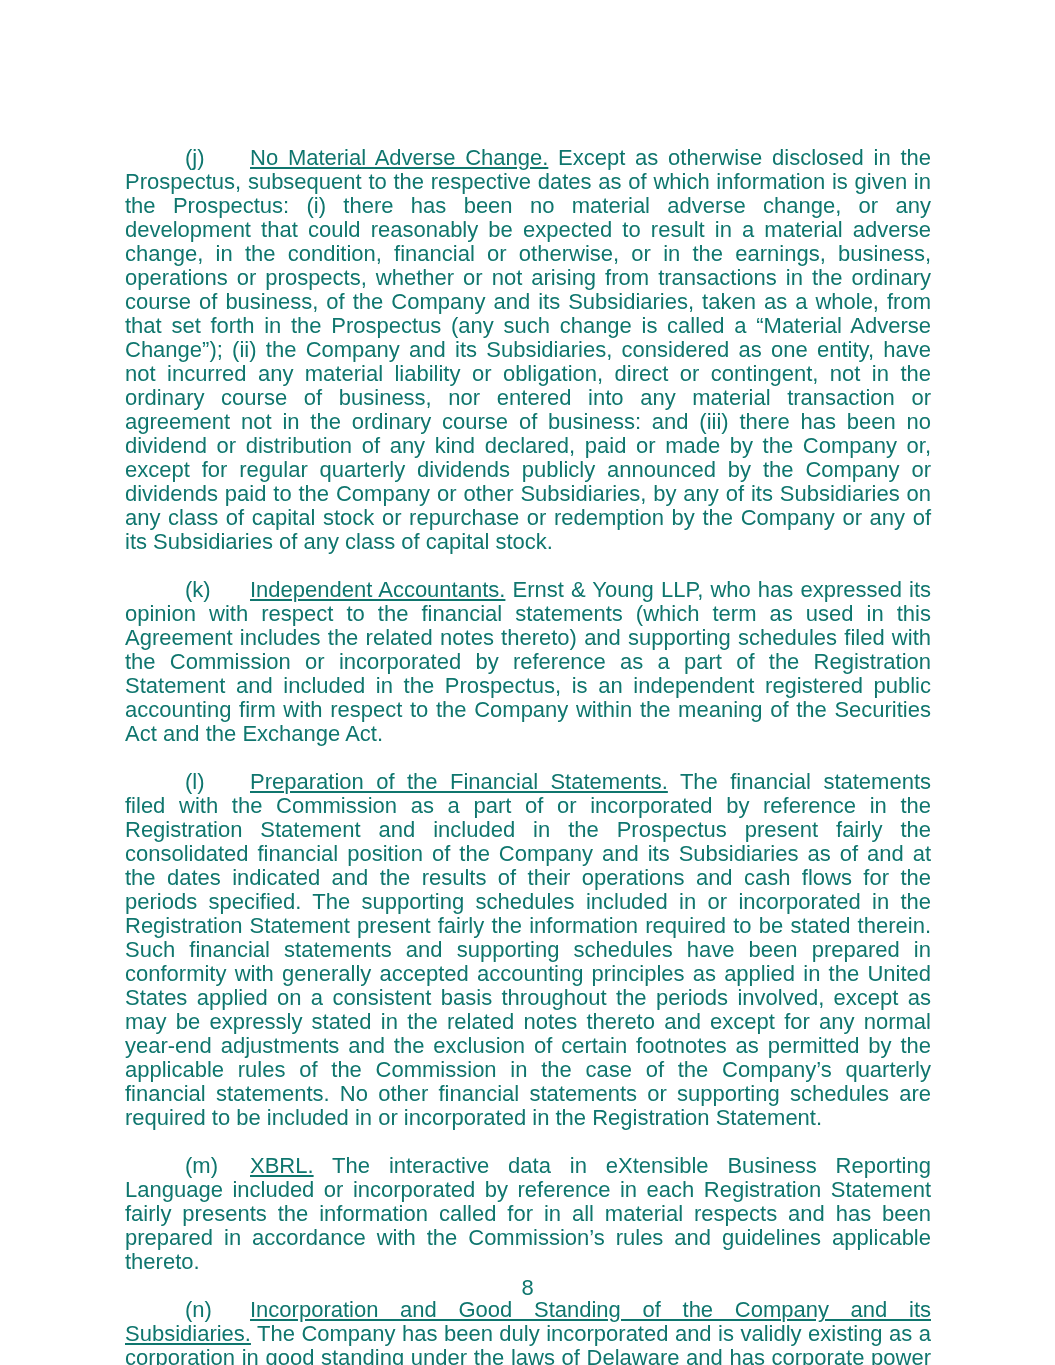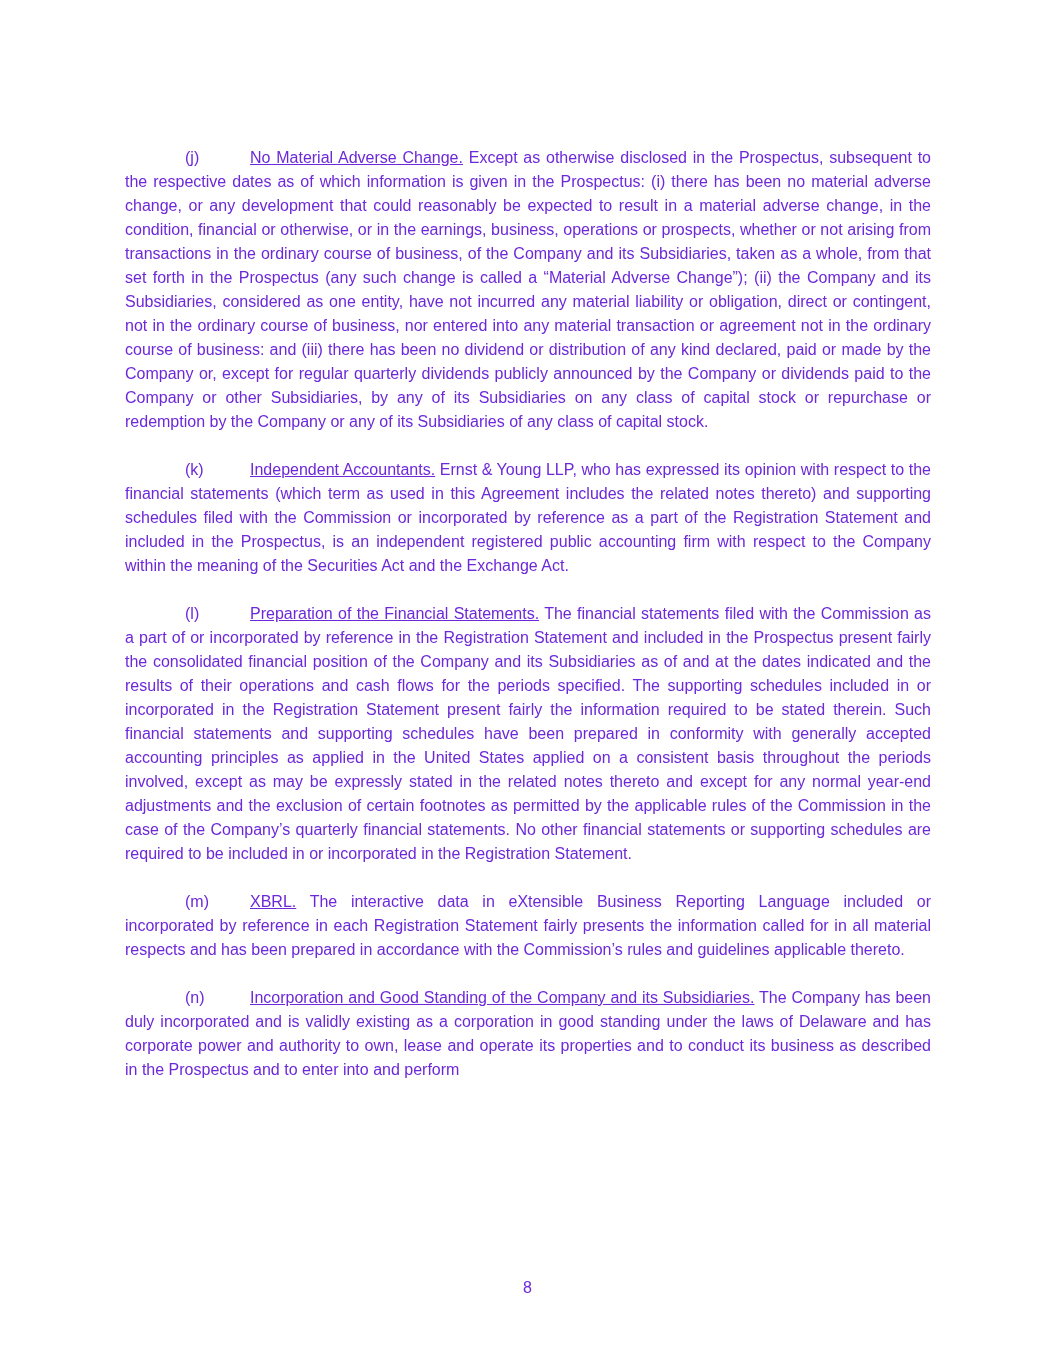--- a/index.html
+++ b/index.html
@@ -5,23 +5,23 @@
   html, body {
     margin: 0;
     padding: 0;
     background: #ffffff;
   }
   .page {
     position: relative;
     width: 1055px;
     height: 1365px;
     background: #ffffff;
-    color: #6d28d9;
+    color: #0f766e;
     font-family: "Liberation Sans", sans-serif;
-    font-size: 16px;
+    font-size: 22px;
     line-height: 24px;
     box-sizing: border-box;
     overflow: hidden;
   }
   .content {
     position: absolute;
     left: 125px;
     top: 146px;
     width: 806px;
   }

